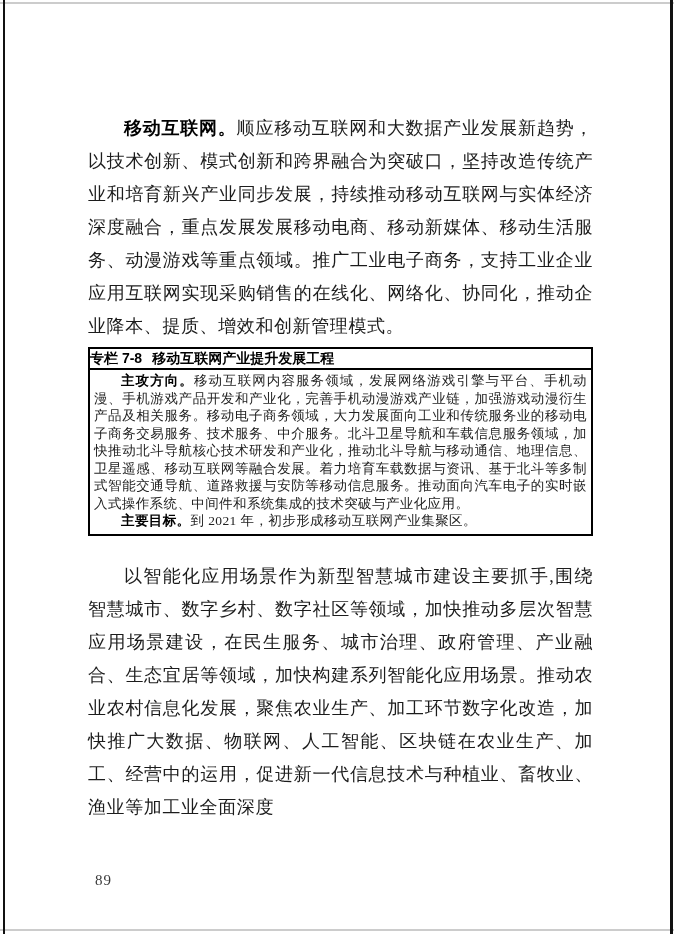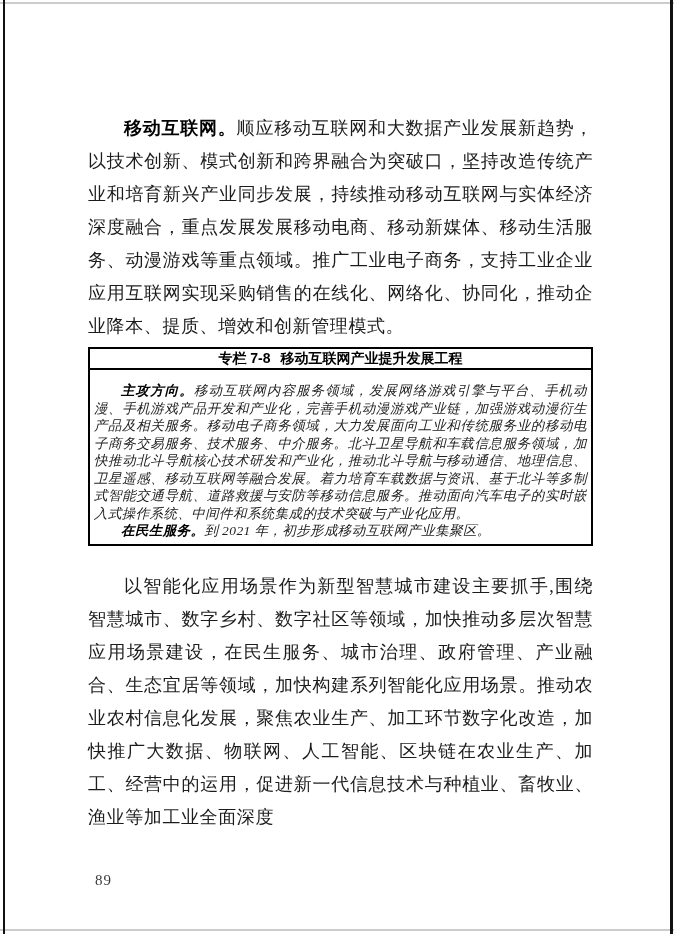--- a/index.html
+++ b/index.html
@@ -39,33 +39,31 @@
     color: #000;
     font-family: "Liberation Sans", "DejaVu Sans", sans-serif;
   }
 
   .feature-box {
     margin-top: 4px;
     border: 2px solid #000;
     width: 505px;
   }
   .feature-box .box-title {
-    text-align: center;
     font-weight: bold;
     font-family: "Liberation Sans", "DejaVu Sans", sans-serif;
     font-size: 14px;
     line-height: 17px;
     padding: 1px 0;
     border-bottom: 2px solid #000;
     color: #000;
   }
   .feature-box .box-title .box-label { margin-right: 10px; }
   .feature-box .box-body {
-    padding: 12px 4px 4px 4px;
-    font-style: italic;
+    padding: 2px 4px 4px 4px;
   }
   .box-para {
     font-size: 13.5px;
     line-height: 17.5px;
     letter-spacing: 0.4px;
     text-align: justify;
     text-justify: inter-character;
     text-indent: 2em;
     color: #222;
   }
@@ -108,21 +106,21 @@
   <div class="content">
 
     <p class="body-para"><span class="lead">移动互联网。</span><span>顺应移动互联网和大数据产业发展新趋势，以技术创新、模式创新和跨界融合为突破口，坚持改造传统产业和培育新兴产业同步发展，持续推动移动互联网与实体经济深度融合，重点发展发展移动电商、移动新媒体、移动生活服务、动漫游戏等重点领域。推广工业电子商务，支持工业企业应用互联网实现采购销售的在线化、网络化、协同化，推动企业降本、提质、增效和创新管理模式。</span></p>
 
     <div class="feature-box">
       <div class="box-title">
         <span class="box-label">专栏 7-8</span><span>移动互联网产业提升发展工程</span>
       </div>
       <div class="box-body">
         <p class="box-para"><span class="lead">主攻方向。</span><span>移动互联网内容服务领域，发展网络游戏引擎与平台、手机动漫、手机游戏产品开发和产业化，完善手机动漫游戏产业链，加强游戏动漫衍生产品及相关服务。移动电子商务领域，大力发展面向工业和传统服务业的移动电子商务交易服务、技术服务、中介服务。北斗卫星导航和车载信息服务领域，加快推动北斗导航核心技术研发和产业化，推动北斗导航与移动通信、地理信息、卫星遥感、移动互联网等融合发展。着力培育车载数据与资讯、基于北斗等多制式智能交通导航、道路救援与安防等移动信息服务。推动面向汽车电子的实时嵌入式操作系统、中间件和系统集成的技术突破与产业化应用。</span></p>
-        <p class="box-para"><span class="lead">在民生服务。</span><span>到 2021 年，初步形成移动互联网产业集聚区。</span></p>
+        <p class="box-para"><span class="lead">主要目标。</span><span>到 2021 年，初步形成移动互联网产业集聚区。</span></p>
       </div>
     </div>
 
 
     <p class="body-para section-body">以智能化应用场景作为新型智慧城市建设主要抓手,围绕智慧城市、数字乡村、数字社区等领域，加快推动多层次智慧应用场景建设，在民生服务、城市治理、政府管理、产业融合、生态宜居等领域，加快构建系列智能化应用场景。推动农业农村信息化发展，聚焦农业生产、加工环节数字化改造，加快推广大数据、物联网、人工智能、区块链在农业生产、加工、经营中的运用，促进新一代信息技术与种植业、畜牧业、渔业等加工业全面深度</p>
 
   </div>
 
   <div class="page-number">89</div>
 </div>

